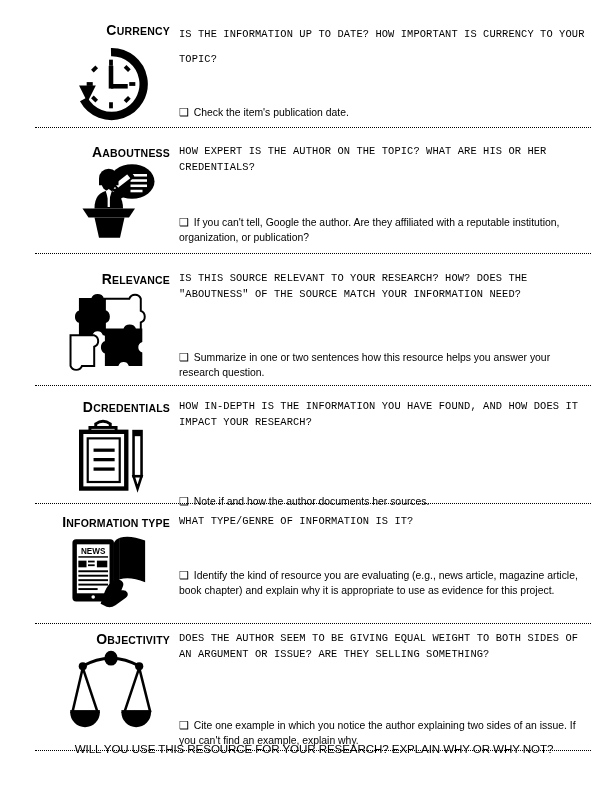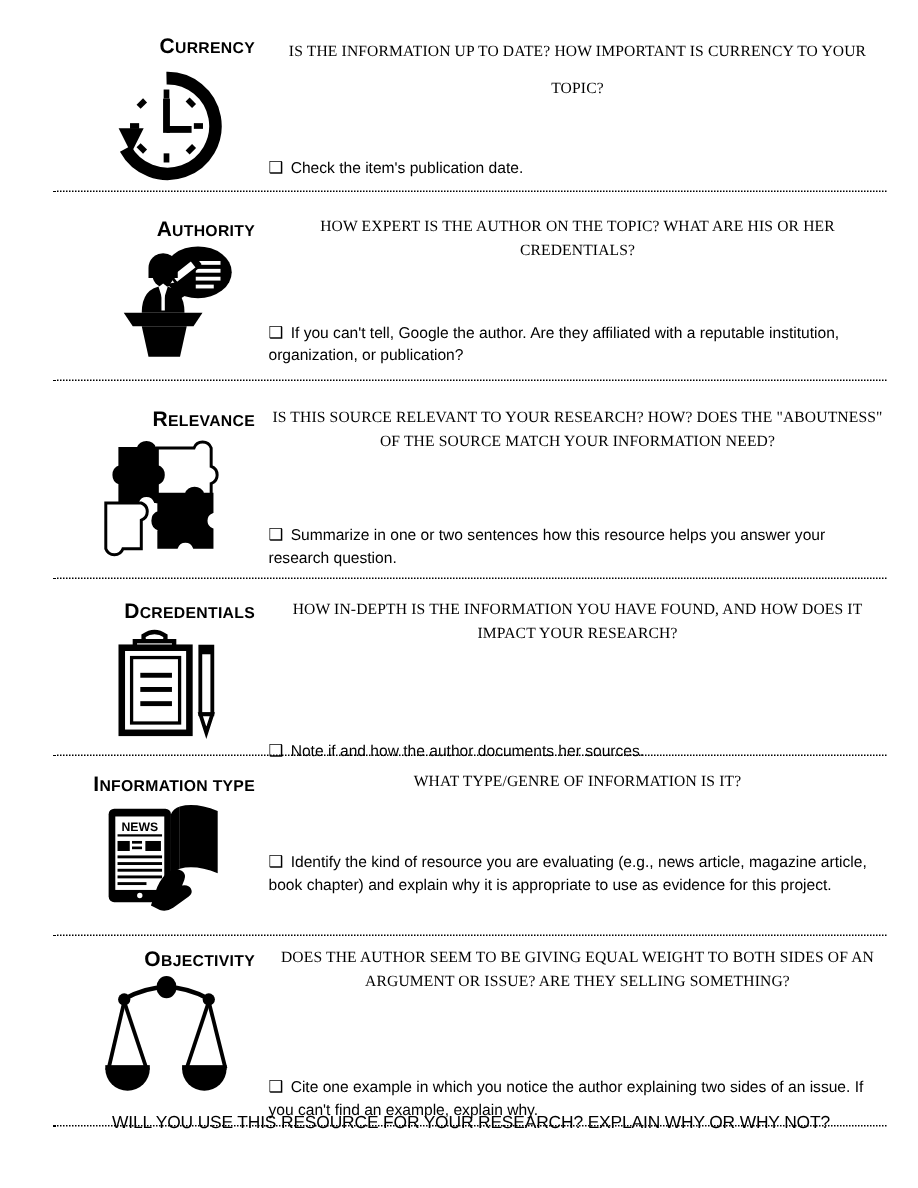--- a/index.html
+++ b/index.html
@@ -59,26 +59,25 @@
     width: 118px;
     text-align: right;
   }
   .iconbox svg { display: block; margin: 0 auto; }
 
   
   .qtext {
     position: absolute;
     left: 179px;
     width: 412px;
-    font-family: Liberation Serif, serif;
+    font-family: Liberation Mono, monospace;
     font-size: 10.4px;
     line-height: 15.5px;
     letter-spacing: 0.1px;
     text-transform: uppercase;
-    text-align: center;
   }
   .qtext.wide { line-height: 25px; }
 
   .task {
     position: absolute;
     left: 179px;
     width: 412px;
     font-family: "Liberation Sans", sans-serif;
     font-size: 10.4px;
     line-height: 15px;
@@ -136,21 +135,21 @@
         <rect x="69" y="66" width="5" height="8" fill="#000" transform="rotate(45 71 70)"></rect>
       </svg>
     </div>
 
     <div class="qtext wide" style="top:22px">IS THE INFORMATION UP TO DATE? HOW IMPORTANT IS CURRENCY TO YOUR TOPIC?</div>
     <div class="task" style="top:105px"><span class="cb">❑</span> <span>Check the item's publication date.</span></div>
     <div class="divider" style="top:127px"></div>
   </div>
 
   <div class="section">
-    <div class="heading" style="top:146px"><span class="cap">A</span><span class="rest">UTHORITY</span></div>
+    <div class="heading" style="top:146px"><span class="cap">A</span><span class="rest">ABOUTNESS</span></div>
 
     <div class="iconbox" style="top:162px">
       <svg width="90" height="78" viewBox="0 0 120 104" aria-hidden="true">
 
         <ellipse cx="88" cy="26" rx="30" ry="23" fill="#000"></ellipse>
         <path d="M64 40 L58 58 L78 46 Z" fill="#000"></path>
         <rect x="86" y="16" width="22" height="3.4" fill="#fff"></rect>
         <rect x="86" y="23" width="22" height="3.4" fill="#fff"></rect>
         <rect x="86" y="30" width="22" height="3.4" fill="#fff"></rect>
         <rect x="86" y="37" width="16" height="3.4" fill="#fff"></rect>

